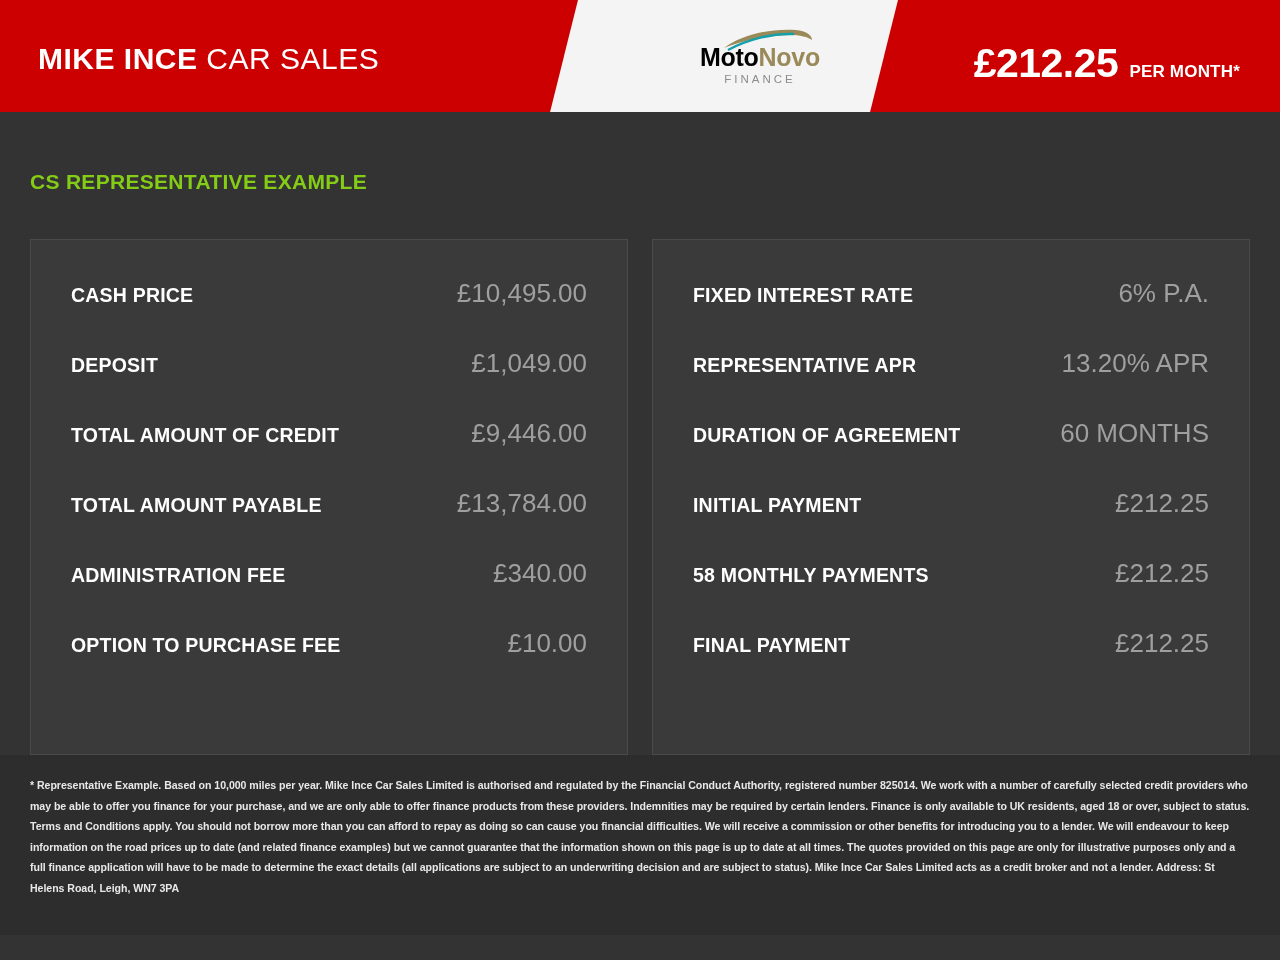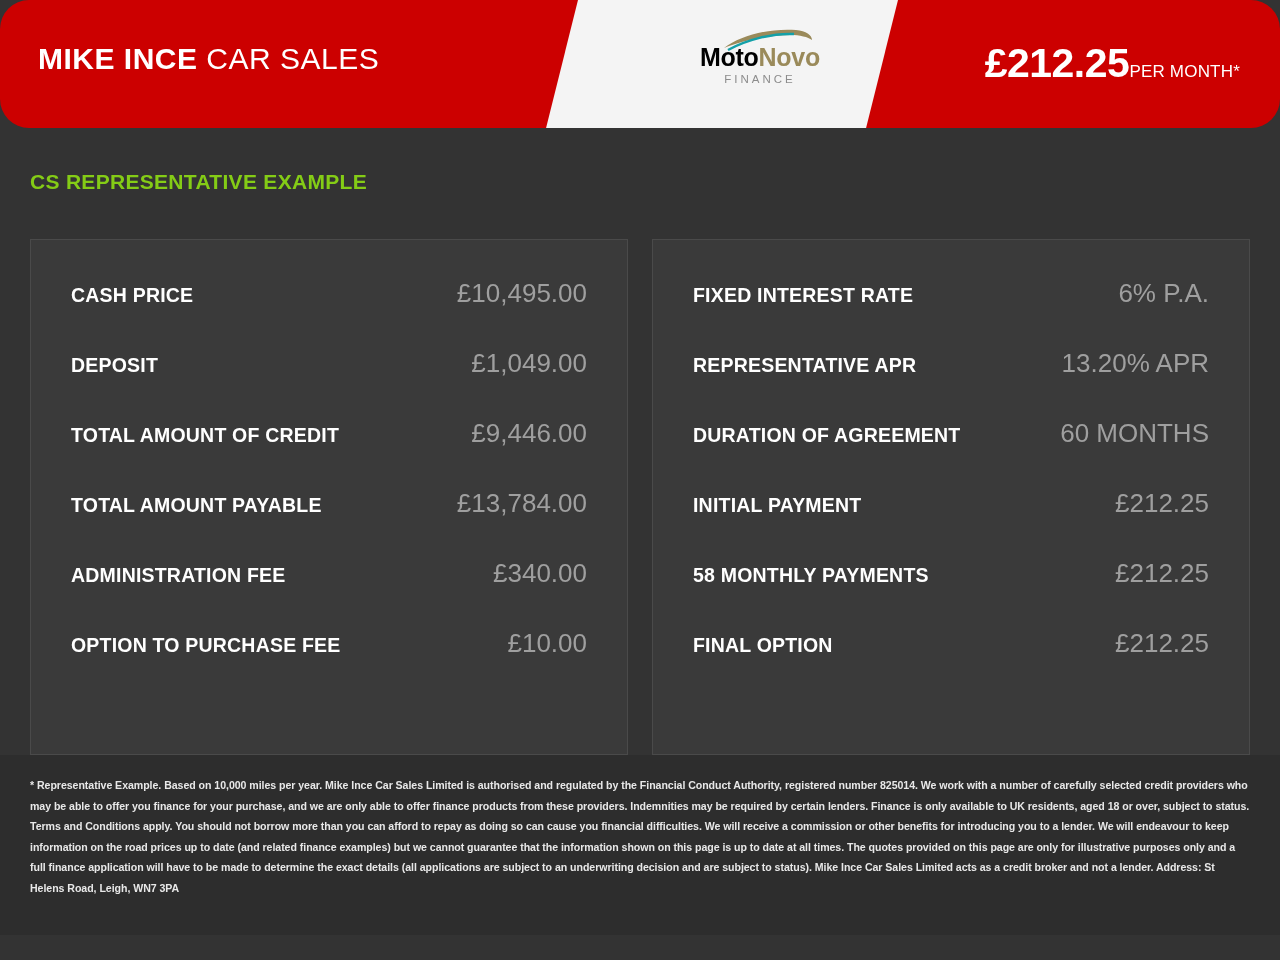--- a/index.html
+++ b/index.html
@@ -15,24 +15,23 @@
     position: relative;
     width: 1280px;
     height: 960px;
     background: #333333;
   }
 
   
   .header {
     position: relative;
     width: 1280px;
-    height: 128px;
+    height: 112px;
     background: #cc0000;
     overflow: hidden;
-    border-radius: 29px;
   }
   .header-white-band {
     position: absolute;
     top: 0;
     left: 578px;
     width: 320px;
     height: 128px;
     background: #f4f4f4;
     transform: skewX(-14deg);
     transform-origin: top left;
@@ -92,21 +91,22 @@
     color: #ffffff;
     white-space: nowrap;
   }
   .price-amount {
     font-size: 41px;
     font-weight: bold;
     letter-spacing: -0.5px;
   }
   .price-suffix {
     font-size: 17px;
-    font-weight: normal;
+    font-weight: bold;
+    margin-left: 11px;
     letter-spacing: 0.2px;
   }
 
   
   .section-title {
     position: absolute;
     left: 30px;
     top: 170px;
     font-size: 21px;
     font-weight: bold;
@@ -253,21 +253,21 @@
       </div>
       <div class="row">
         <span class="row-label">INITIAL PAYMENT</span>
         <span class="row-value">£212.25</span>
       </div>
       <div class="row">
         <span class="row-label">58 MONTHLY PAYMENTS</span>
         <span class="row-value">£212.25</span>
       </div>
       <div class="row">
-        <span class="row-label">FINAL OPTION</span>
+        <span class="row-label">FINAL PAYMENT</span>
         <span class="row-value">£212.25</span>
       </div>
     </div>
 
   </div>
 
   <div class="footnote">
     <p>* Representative Example. Based on 10,000 miles per year. Mike Ince Car Sales Limited is authorised and regulated by the Financial Conduct Authority, registered number 825014. We work with a number of carefully selected credit providers who may be able to offer you finance for your purchase, and we are only able to offer finance products from these providers. Indemnities may be required by certain lenders. Finance is only available to UK residents, aged 18 or over, subject to status. Terms and Conditions apply. You should not borrow more than you can afford to repay as doing so can cause you financial difficulties. We will receive a commission or other benefits for introducing you to a lender. We will endeavour to keep information on the road prices up to date (and related finance examples) but we cannot guarantee that the information shown on this page is up to date at all times. The quotes provided on this page are only for illustrative purposes only and a full finance application will have to be made to determine the exact details (all applications are subject to an underwriting decision and are subject to status). Mike Ince Car Sales Limited acts as a credit broker and not a lender. Address: St Helens Road, Leigh, WN7 3PA</p>
   </div>
 

